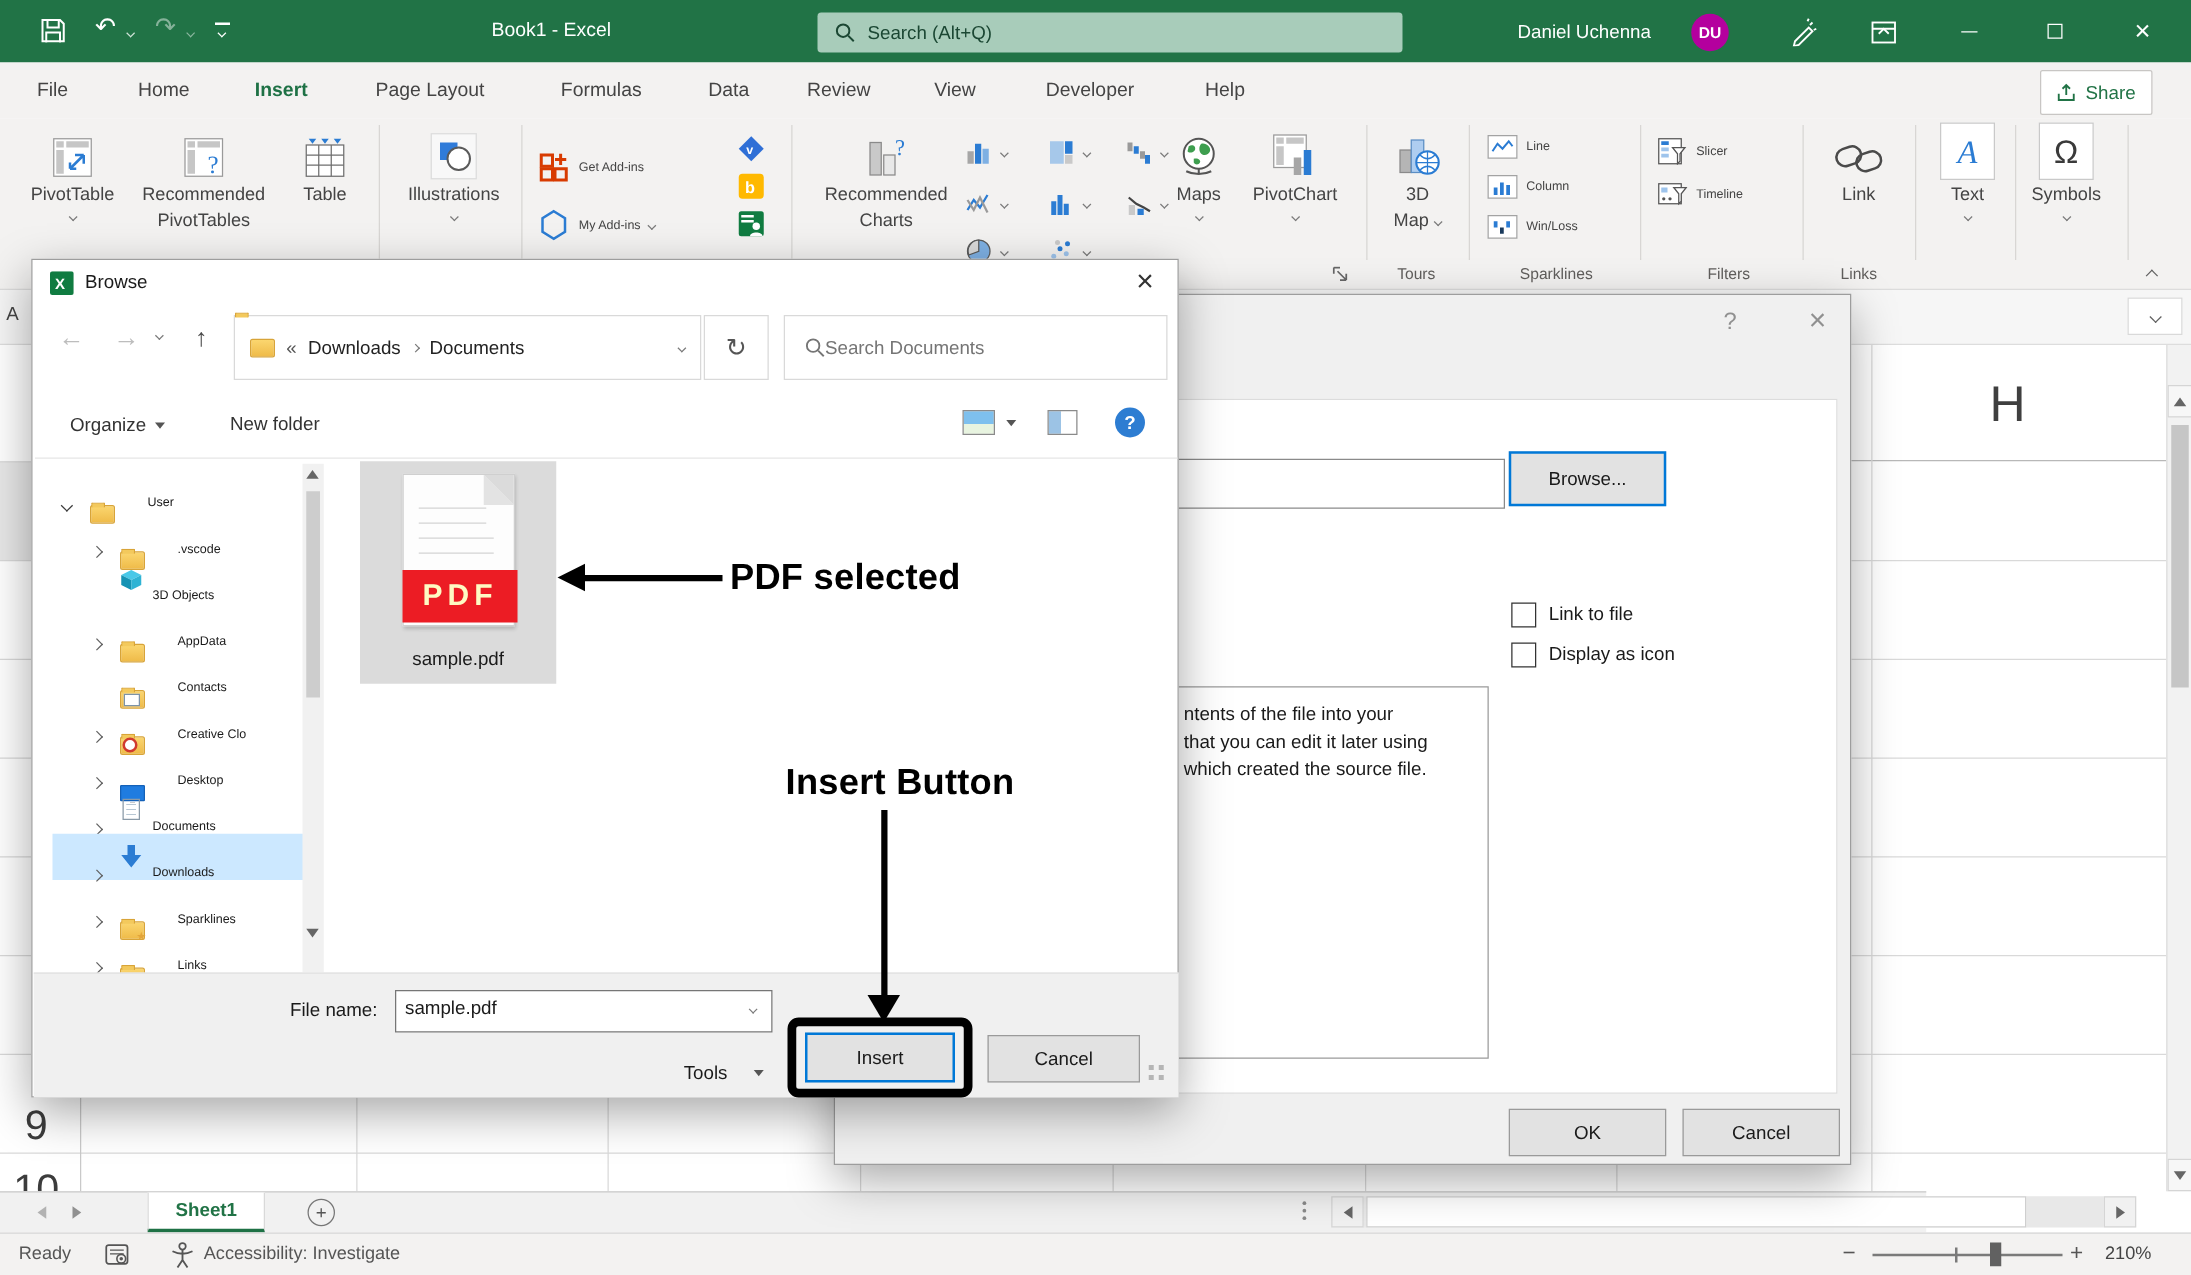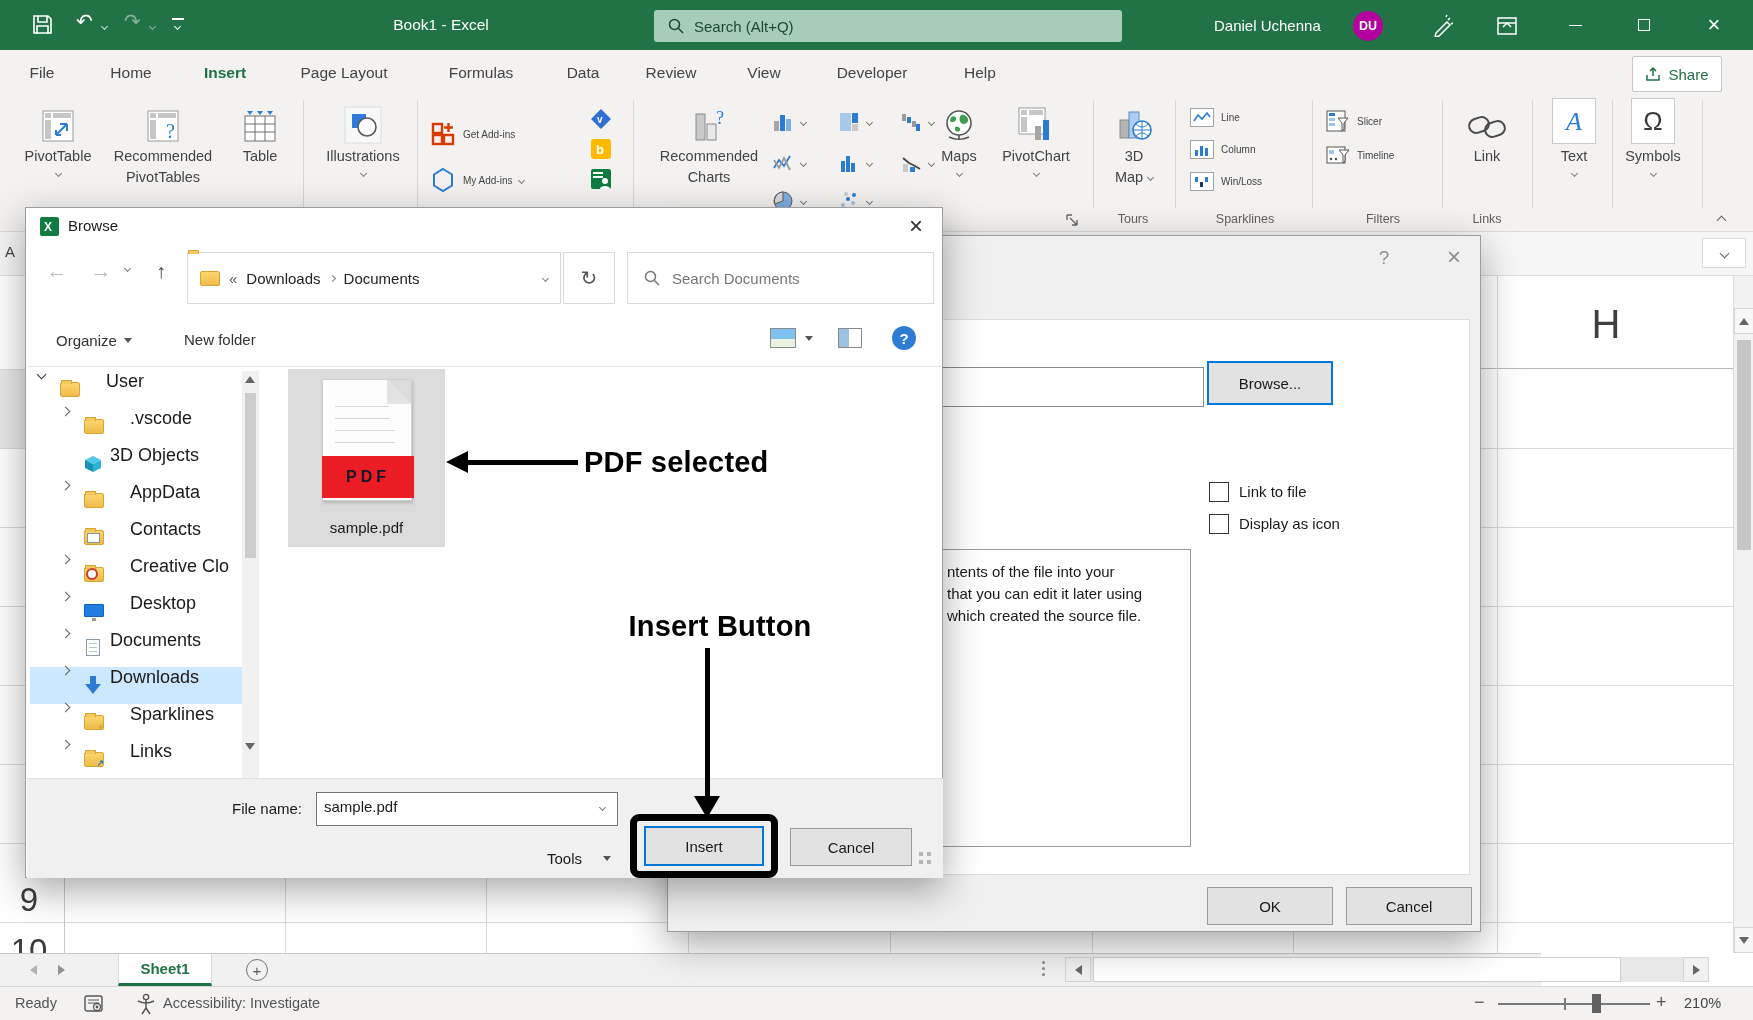--- a/index.html
+++ b/index.html
@@ -48,21 +48,21 @@
 .tri-up{width:0;height:0;border-left:5px solid transparent;border-right:5px solid transparent;border-bottom:7px solid #666}
 .tri-dn{width:0;height:0;border-left:5px solid transparent;border-right:5px solid transparent;border-top:7px solid #666}
 .tri-lf{width:0;height:0;border-top:5px solid transparent;border-bottom:5px solid transparent;border-right:7px solid #666}
 .tri-rt{width:0;height:0;border-top:5px solid transparent;border-bottom:5px solid transparent;border-left:7px solid #666}
 
 .dialog{position:absolute;background:#f0f0f0;border:1px solid #9d9d9d;box-shadow:0 12px 36px rgba(0,0,0,.35)}
 #browse-dialog{left:25px;top:207px;width:918px;height:671px;z-index:10;background:#fff}
 #object-dialog{left:667px;top:235px;width:814px;height:697px;z-index:5}
 .navico{position:absolute;display:flex;align-items:center;justify-content:center}
 .box{position:absolute;background:#fff;border:1px solid #d9d9d9}
-.treerow{position:absolute;left:4px;width:214px;height:37px;display:flex;align-items:flex-start;font-size:18px;color:#1a1a1a}
+.treerow{position:absolute;left:16px;width:214px;height:37px;display:flex;align-items:flex-end;font-size:10px;color:#1a1a1a}
 .treerow.sel{background:#cce8ff}
 .tchv{position:absolute}
 .tico{position:absolute;width:20px;height:15px}
 .fold{background:linear-gradient(#fbd66f,#efbb49);border:1px solid #d8a438;border-radius:2px;position:relative}
 .fold::before{content:"";position:absolute;left:0;top:-3px;width:9px;height:3px;background:#f3c95d;border:1px solid #d8a438;border-bottom:none;border-radius:1px 1px 0 0}
 .deskico{background:#1f7ce0;border:1px solid #1461b8;height:13px;position:relative;border-radius:1px}
 .deskico::after{content:"";position:absolute;left:7px;top:13px;width:4px;height:3px;background:#9a9a9a}
 .docico{width:14px;height:17px;background:#fff;border:1px solid #8a9aa8;margin-left:2px;background-image:repeating-linear-gradient(#fff 0 3px,#b8c7d4 3px 4px);background-clip:content-box;padding:2px}
 .overlay-red::after{content:"";position:absolute;left:1px;bottom:1px;width:8px;height:8px;border:2px solid #d03a2f;border-radius:50%;background:#fff}
 .overlay-card::after{content:"";position:absolute;left:2px;bottom:1px;width:11px;height:8px;background:#fff;border:1px solid #7c93a8}
@@ -540,21 +540,21 @@
     <div class="box flex" style="left:161px;top:44px;width:374px;height:52px;padding:0 12px;gap:9px">
       <span class="tico fold" style="position:static"></span>
       <span style="font-size:15px;color:#555">«</span>
       <span style="font-size:15px;color:#222">Downloads</span>
       <span class="chv r sm"></span>
       <span style="font-size:15px;color:#222">Documents</span>
       <span style="flex:1"></span>
       <span class="chv d sm"></span>
     </div>
     <div class="box flex" style="left:537px;top:44px;width:52px;height:52px;justify-content:center;font-size:20px;color:#555">↻</div>
-    <div class="box flex" style="left:601px;top:44px;width:307px;height:52px;padding-left:16px;gap:12px">
+    <div class="box flex" style="left:601px;top:44px;width:307px;height:52px;padding-left:16px;">
       <svg width="16" height="16" viewBox="0 0 16 16">
           <circle cx="6.5" cy="6.5" r="5" fill="none" stroke="#757575" stroke-width="1.5"></circle>
           <line x1="10.5" y1="10.5" x2="15" y2="15" stroke="#757575" stroke-width="1.5"></line>
         </svg>
       <input type="text" style="border: none; outline: none; font-size: 15px; color: rgb(51, 51, 51); width: 240px;" placeholder="Search Documents">
     </div>
 
     <div class="abs flex" style="left:30px;top:118px;height:28px;gap:7px">
       <span style="font-size:15px;color:#333">Organize</span>
         <span class="tri-d"></span>
@@ -635,21 +635,21 @@
     </div>
 
     <div class="abs" style="left:262px;top:161px;width:157px;height:178px;background:#dbdbdb">
       <div class="abs" style="left:34px;top:10px;width:90px;height:122px;background:#fdfdfd;border:1px solid #cfcfcf;box-shadow:1px 2px 3px rgba(0,0,0,.18)">
         <div class="abs" style="right:0;top:0;width:0;height:0;border-left:24px solid transparent;border-top:24px solid #dbdbdb"></div>
         <div class="abs" style="right:0;top:0;width:0;height:0;border-right:24px solid transparent;border-bottom:24px solid #e3e3e3"></div>
         <div class="hline" style="left:12px;top:26px;width:54px;background:#d4d4d4"></div>
         <div class="hline" style="left:12px;top:38px;width:54px;background:#d4d4d4"></div>
         <div class="hline" style="left:12px;top:50px;width:60px;background:#d4d4d4"></div>
         <div class="hline" style="left:12px;top:62px;width:60px;background:#d4d4d4"></div>
-        <div class="abs" style="left:-1px;top:76px;width:92px;height:42px;background:#ec1c24;display:flex;align-items:center;justify-content:center;color:#0f172a;font-weight:800;font-size:16px;letter-spacing:4px">PDF</div>
+        <div class="abs" style="left:-1px;top:76px;width:92px;height:42px;background:#ec1c24;display:flex;align-items:center;justify-content:center;color:#fef9c3;font-weight:800;font-size:24px;letter-spacing:4px">PDF</div>
         <div class="hline" style="left:12px;top:124px;width:54px;background:#d4d4d4"></div>
       </div>
       <div class="abs" style="left:0;top:150px;width:157px;text-align:center;font-size:15px;color:#1a1a1a">sample.pdf</div>
     </div>
 
     <div class="abs" style="left:1px;top:570px;width:916px;height:100px;background:#f0f0f0;border-top:1px solid #e0e0e0"></div>
     <span class="abs" style="left:150px;top:592px;width:126px;text-align:right;font-size:15px;color:#1a1a1a">File name:</span>
     <div class="abs" style="left:290px;top:584px;width:302px;height:34px;background:#fff;border:1px solid #767676">
       <input type="text" style="position: absolute; left: 7px; top: 5px; width: 260px; border: none; outline: none; font-size: 15px; color: rgb(26, 26, 26); background: transparent;" value="sample.pdf">
       <span class="chv d sm abs" style="right:12px;top:12px"></span>

